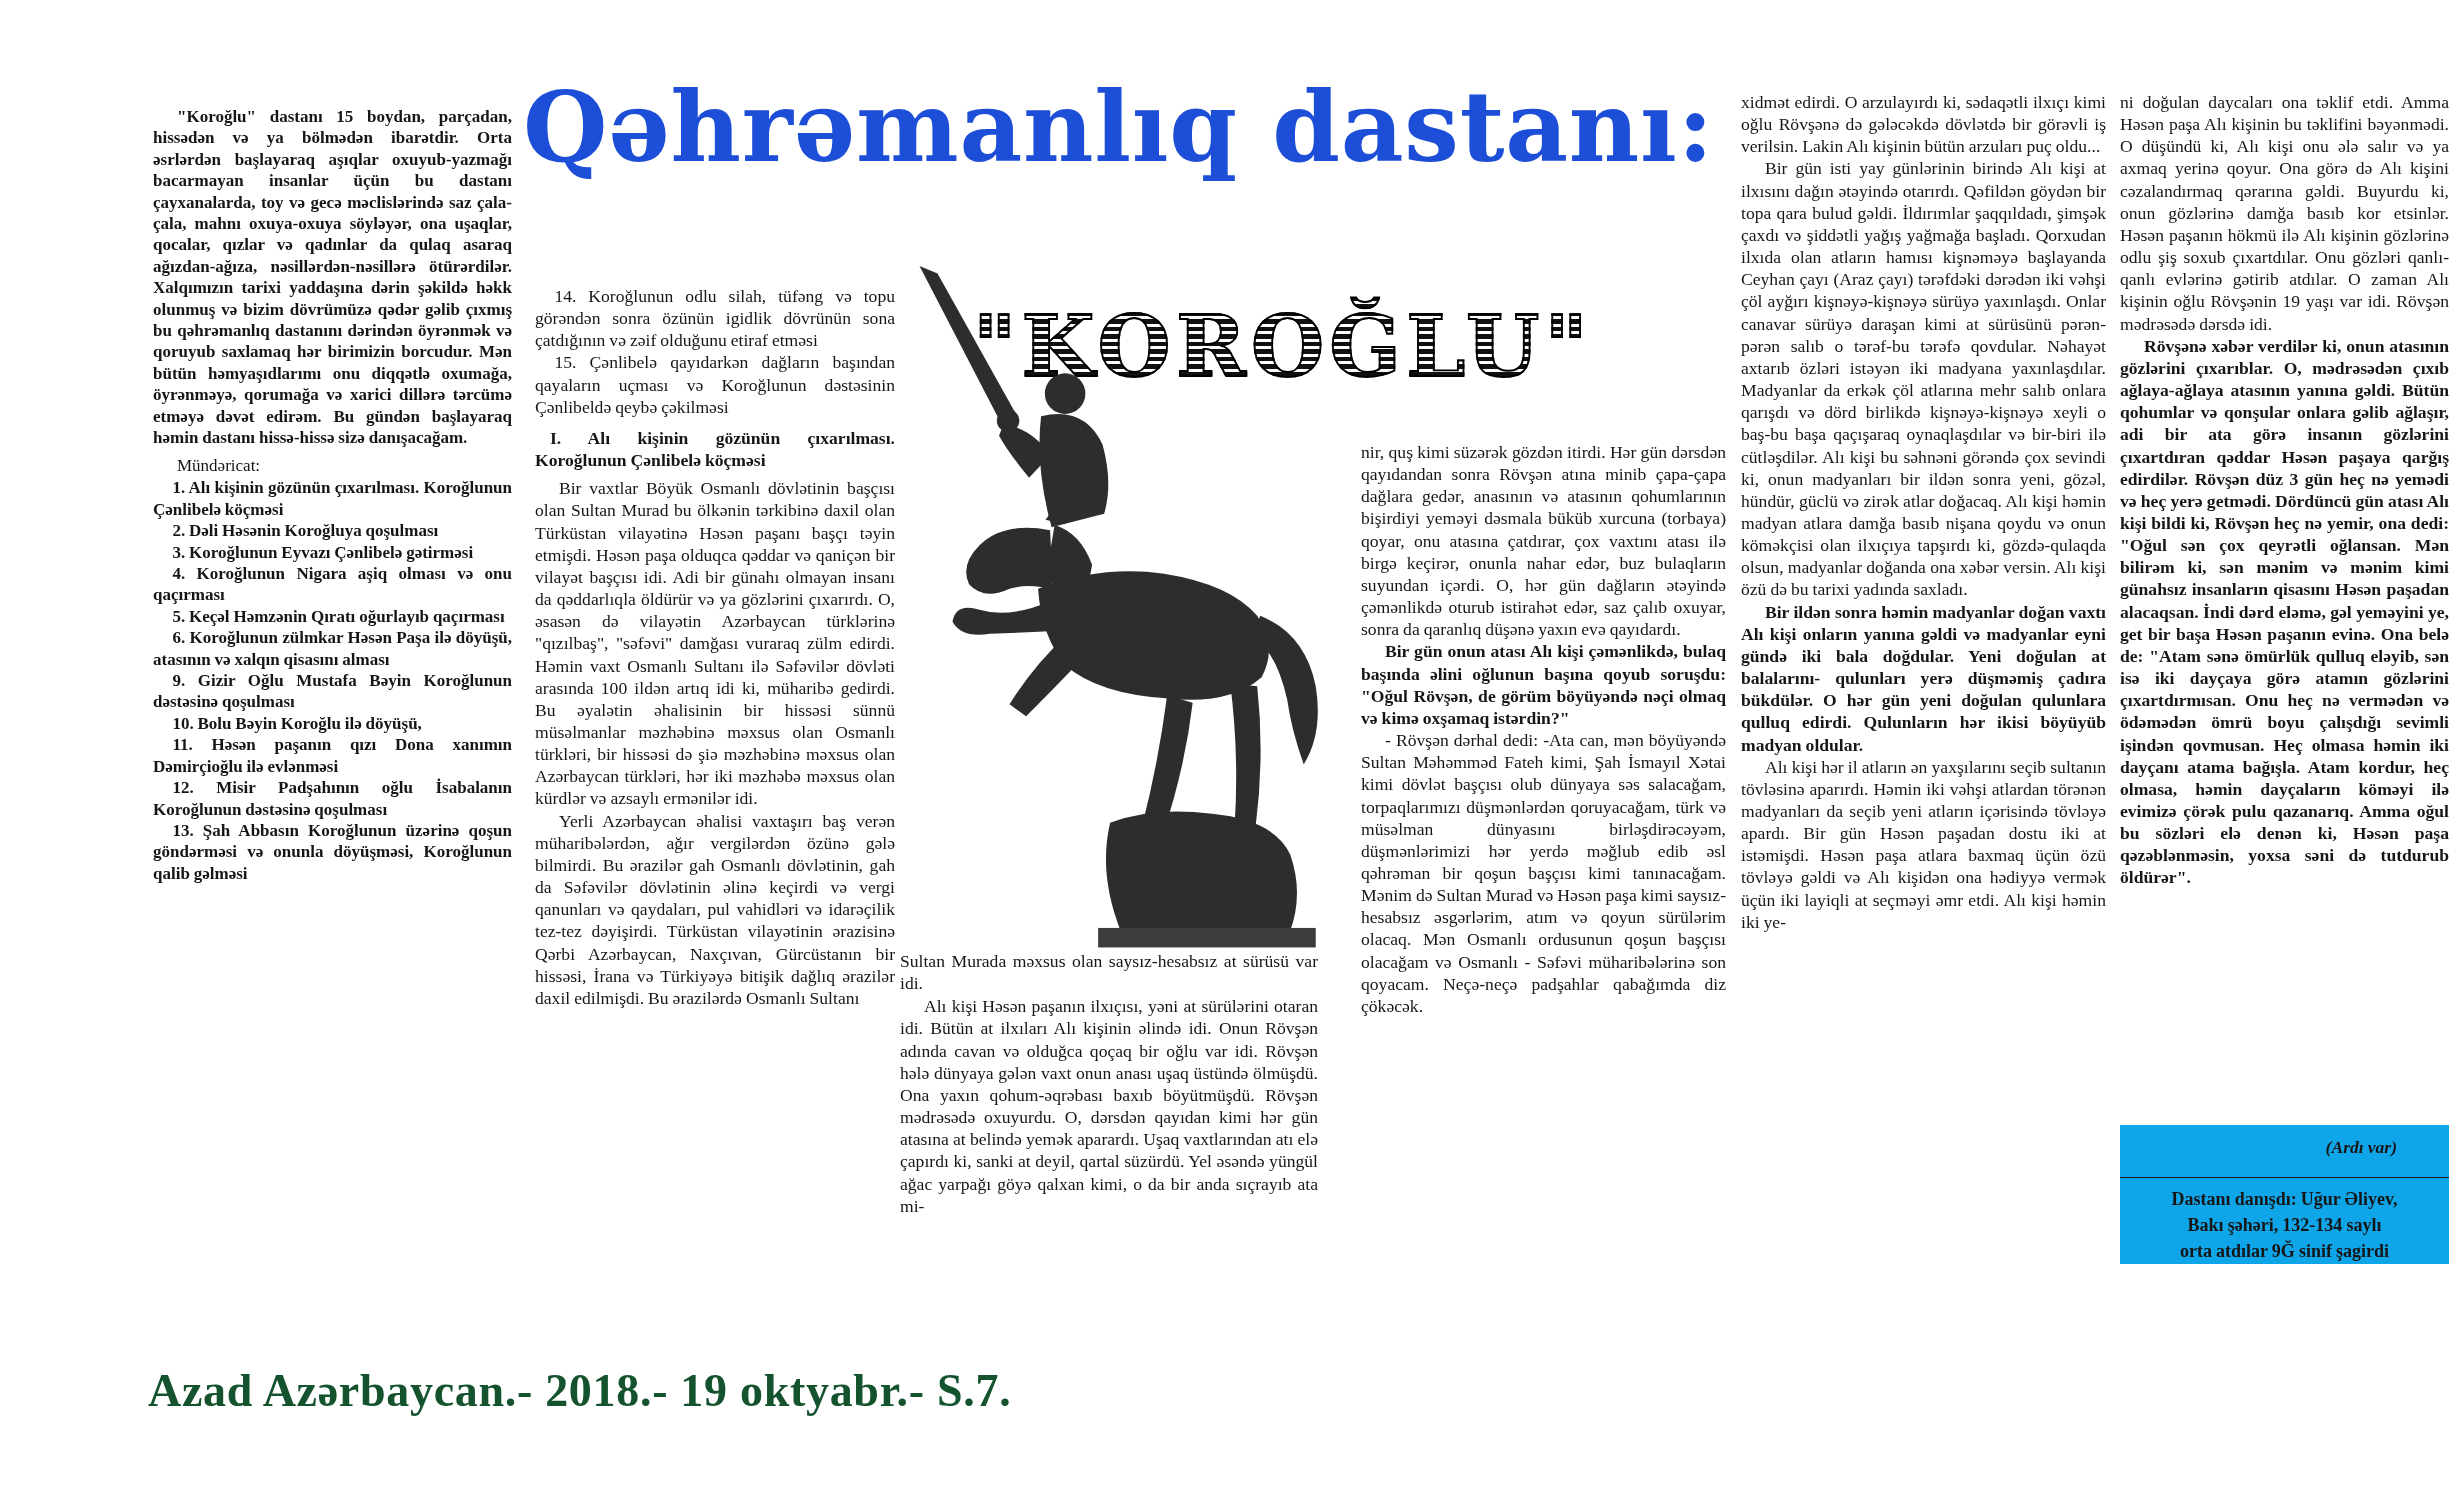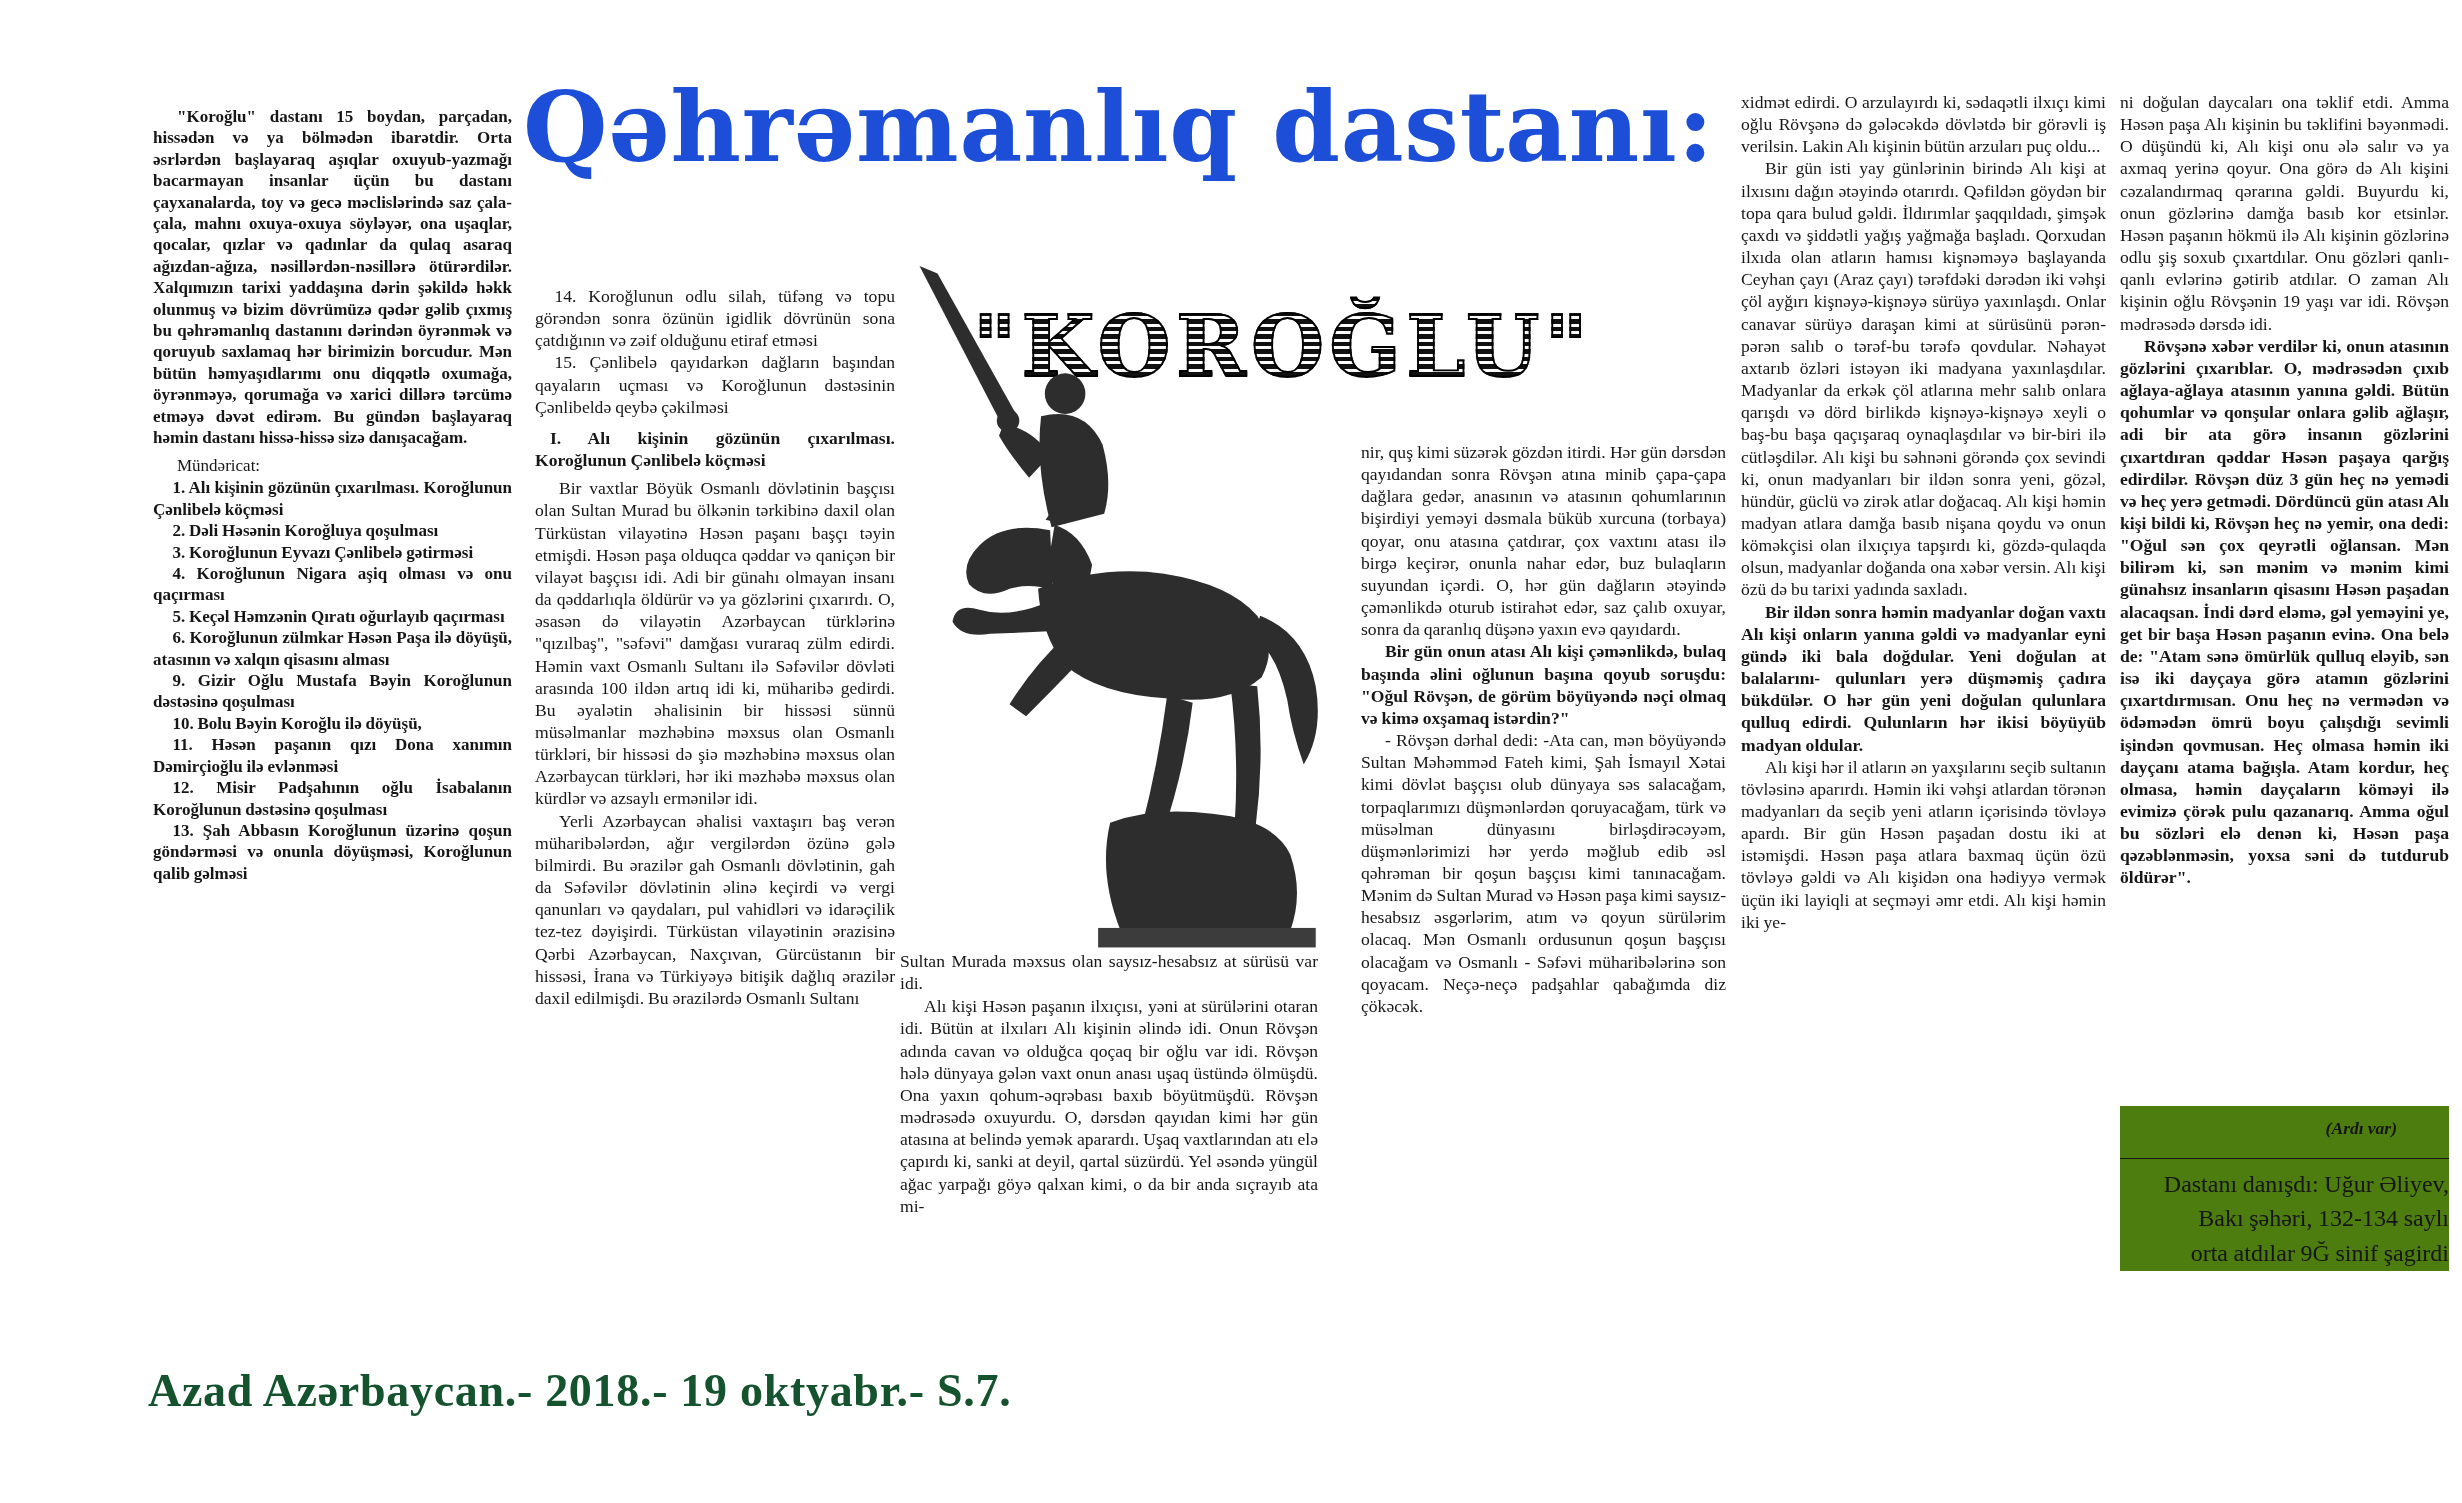--- a/index.html
+++ b/index.html
@@ -52,24 +52,24 @@
   .col4 { left:1361px; top:441px;  width:365px; height:835px; }
   .col5 { left:1741px; top:91px;  width:365px; height:1185px; }
   .col6 { left:2120px; top:91px;  width:329px; height:1195px; }
 
   .toc-item { text-indent:19.4px; }
   .toc-heading { text-indent:24px; margin:6px 0 1.5px; font-weight:normal; }
   .section-heading { font-weight:bold; margin:9px 0 6px; text-indent:15px; }
   .caption { margin-bottom:1px; }
 
   
-  .tail { position:absolute; left:0; right:0; bottom:15px; background:#4d7c0f; padding-top:6px; }
+  .tail { position:absolute; left:0; right:0; bottom:22px; background:#0ea5e9; padding-top:6px; }
   .ardi { text-align:right; padding-right:52px; font-style:italic; font-weight:bold; margin:4.5px 0 19.4px; }
   .byline-rule { border:none; border-top:1.5px solid #1a1a1a; margin:0 0 7.5px; }
-  .byline-line { text-align:right; font-weight:normal; font-size:24px; line-height:1.45; }
+  .byline-line { text-align:center; font-weight:bold; font-size:18px; line-height:1.45; }
 
   
   .citation {
     position:absolute; left:148px; top:1364px;
     font-family:"Liberation Serif", serif; font-weight:bold;
     font-size:46px; letter-spacing:0.7px; color:#14532d;
   }
 </style>
 </head>
 <body>

